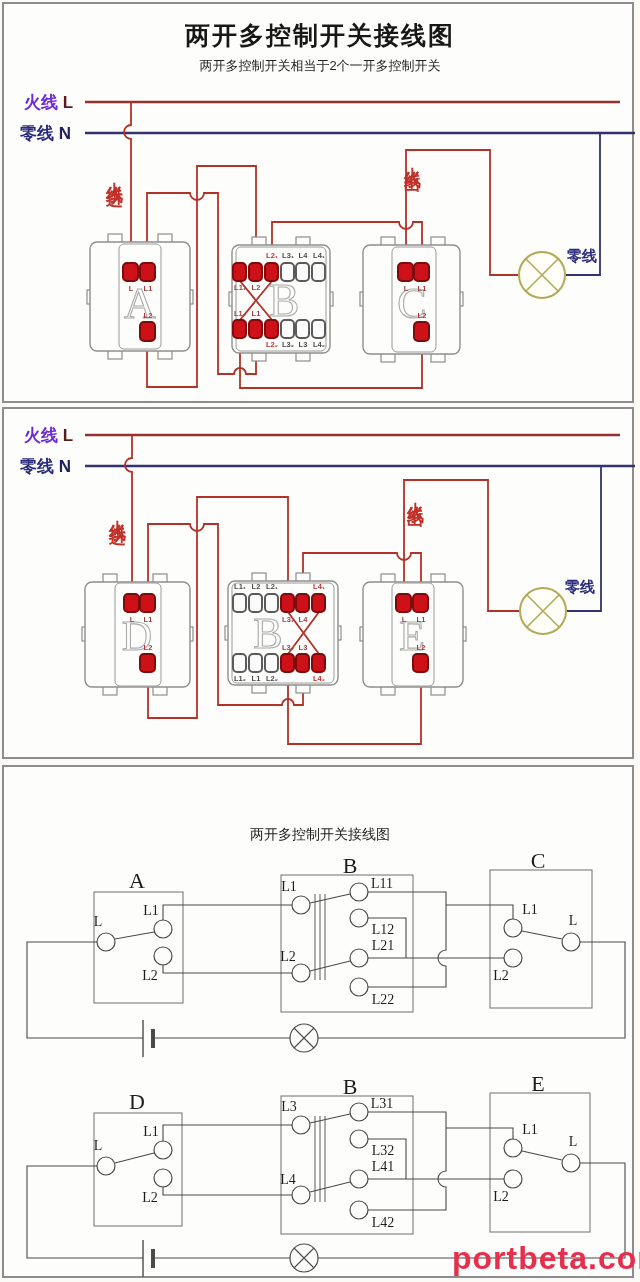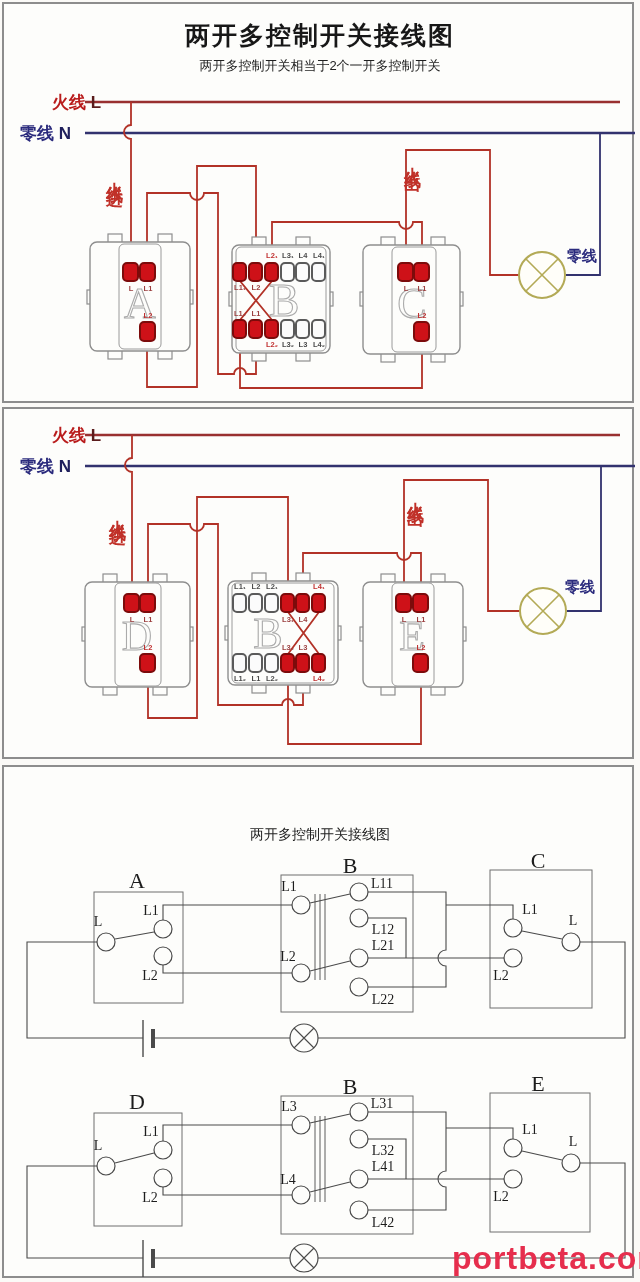--- a/index.html
+++ b/index.html
@@ -3,21 +3,21 @@
 <meta charset="utf-8">
 <style>
   html,body{margin:0;padding:0;}
   body{font-family:"Liberation Sans",sans-serif;background:#ffffff;}
   .page{position:relative;width:640px;height:1282px;background:#fbfaf7;overflow:hidden;}
   .panel{position:absolute;left:2px;width:632px;border:2px solid #8d8d8d;background:#fdfdfb;box-sizing:border-box;}
   .svg-abs{position:absolute;left:0;}
   .title{position:absolute;left:0;right:0;text-align:center;font-weight:bold;color:#171717;letter-spacing:2px;}
   .subtitle{position:absolute;left:0;right:0;text-align:center;color:#222;}
   .bus-label{position:absolute;font-weight:bold;font-size:17px;white-space:nowrap;}
-  .bus-label .cn-red{color:#b91c1c;margin-left:28px;}
+  .bus-label .cn-red{color:#6d28d9;}
   .bus-label .lt-red{color:#5a1c1c;}
   .bus-label .cn-navy{color:#2b2b7d;}
   .bus-label .lt-navy{color:#20205c;}
   .vlabel{position:absolute;writing-mode:vertical-rl;text-orientation:upright;font-weight:bold;font-size:17px;color:#c03028;letter-spacing:4px;line-height:1;}
   .lamp-label{position:absolute;font-weight:bold;font-size:15px;color:#2b2b7d;}
   .watermark{position:absolute;font-weight:bold;font-size:32px;color:#e62e4d;letter-spacing:1px;}
   
   .busL{stroke:#993030;stroke-width:2.6;fill:none;}
   .busN{stroke:#32326e;stroke-width:2.6;fill:none;}
   .wire{stroke:#b23227;stroke-width:1.8;fill:none;}

